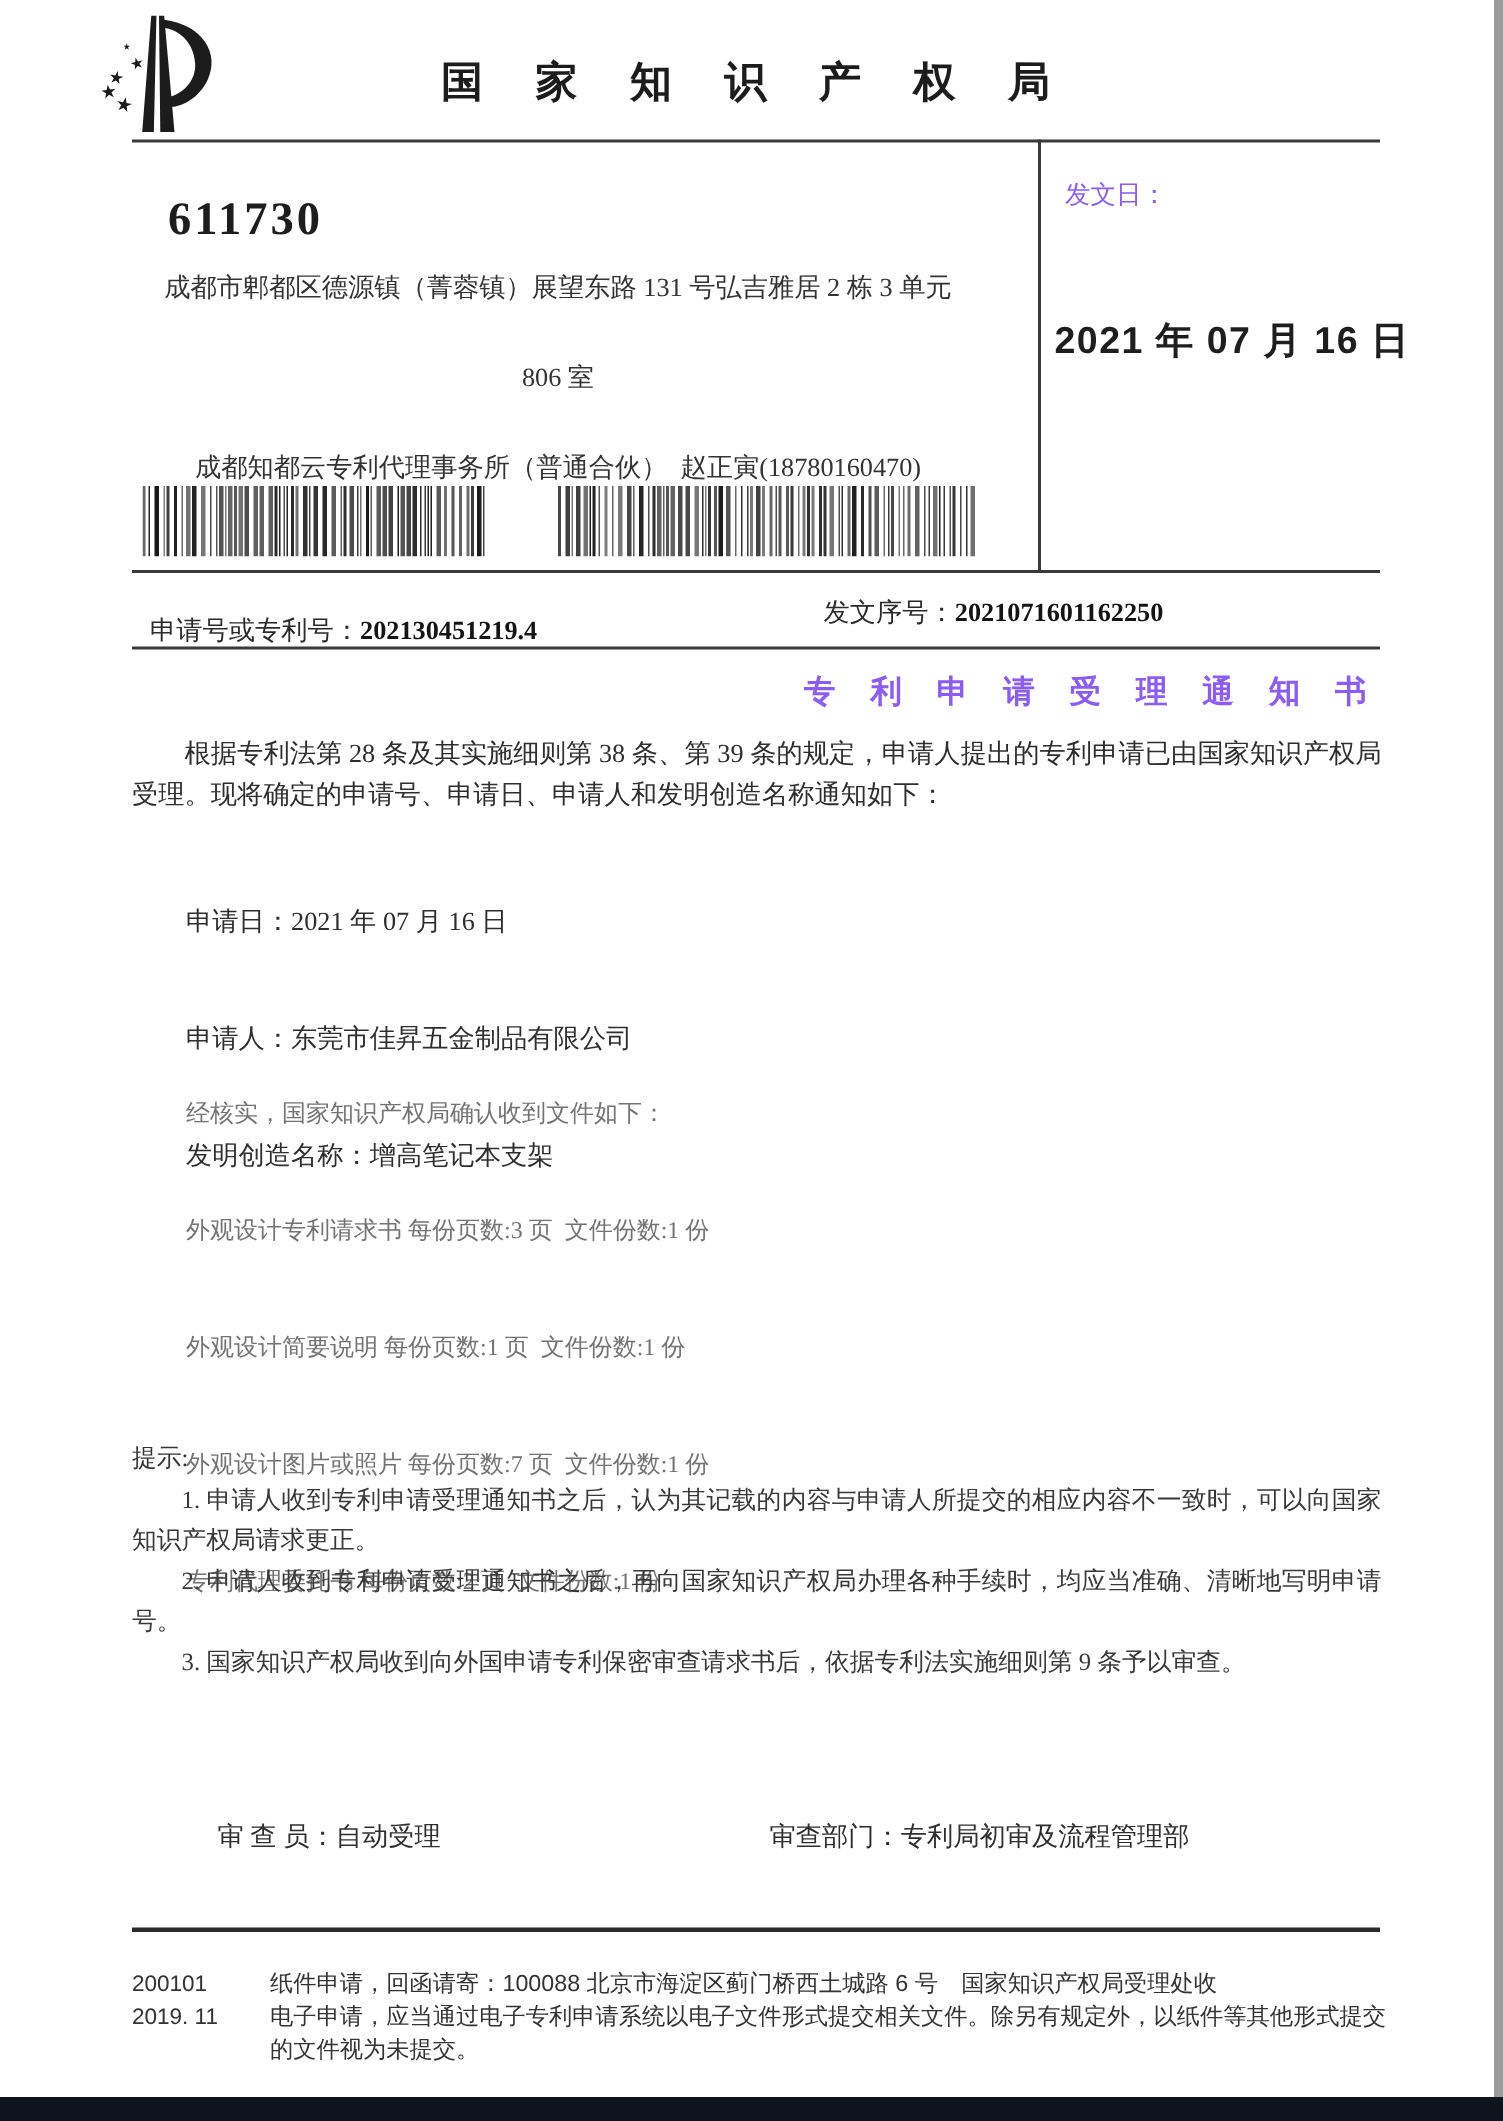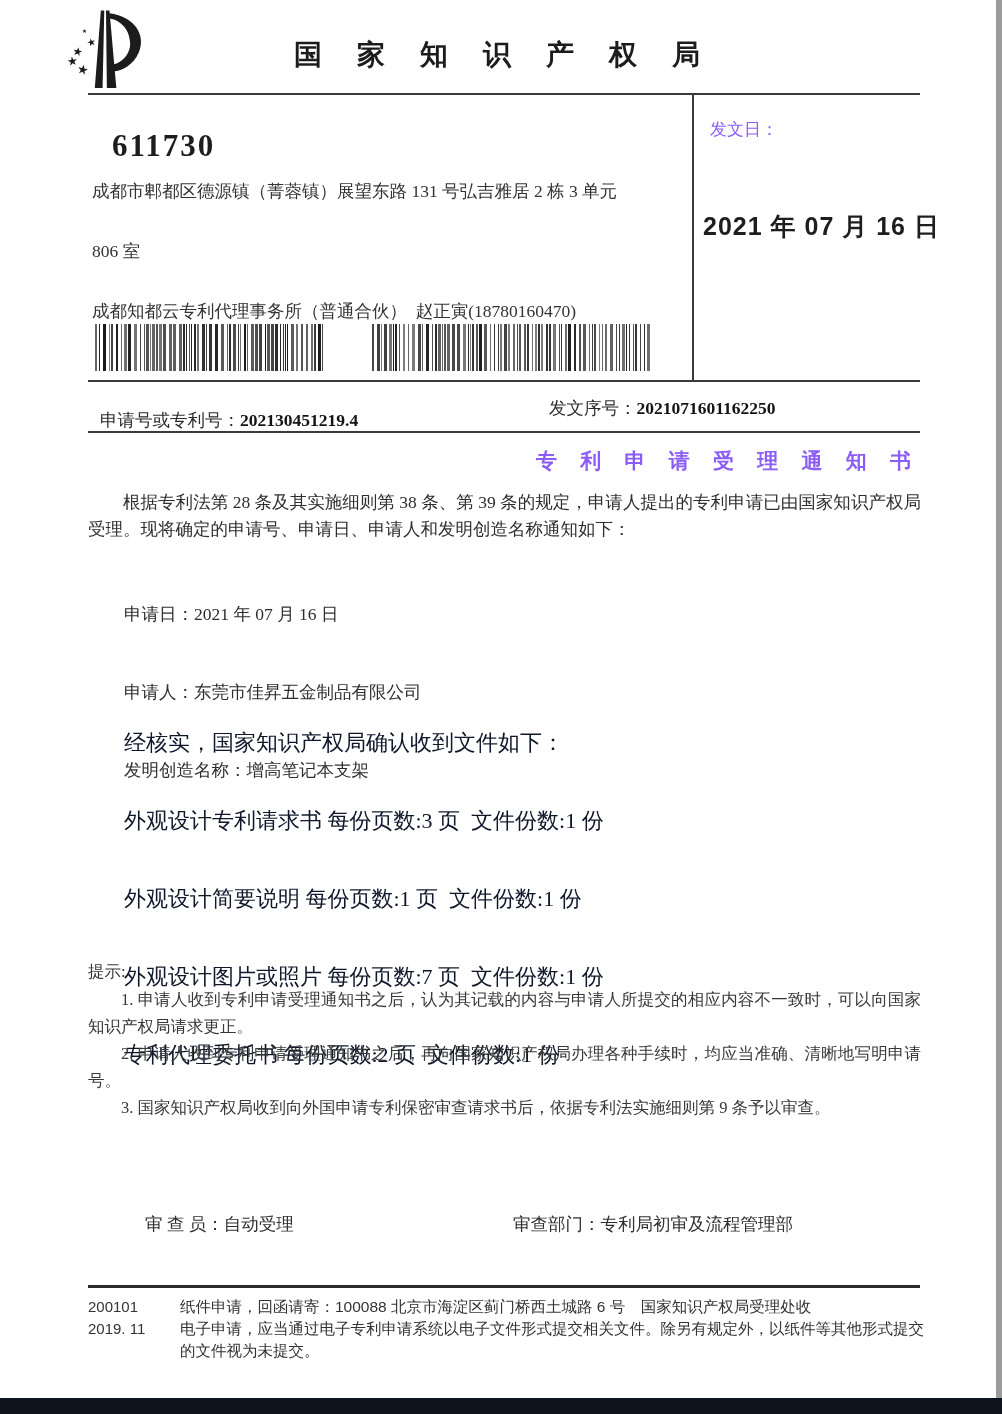--- a/index.html
+++ b/index.html
@@ -26,21 +26,21 @@
   .hline { background:#3a3a3a; height:2px; }
   .hline-top    { left:88px; top:93px;  width:832px; }
   .hline-mid    { left:88px; top:380px; width:832px; }
   .hline-mid2   { left:88px; top:431px; width:832px; }
   .hline-footer { left:88px; top:1285px; width:832px; height:3px; background:#2a2a2a; }
   .vline-box    { left:692px; top:93px; width:2px; height:289px; background:#3a3a3a; }
 
   
   .postal { left:112px; top:128px; font-size:31px; font-weight:bold; letter-spacing:2px; color:#1d1d1d; }
   .addr {
-    left:92px; top:176px; width:560px; text-align:left;
+    left:92px; top:176px; width:560px; text-align:center;
     font-size:17.5px; line-height:30px; color:#333; white-space:pre-wrap;
   }
 
   
   .issue-label { left:710px; top:118px; font-size:17px; color:#8b5cf6; }
   .issue-date  { left:703px; top:210px; font-size:25px; font-weight:600;
                  font-family:"Liberation Sans","DejaVu Sans",sans-serif;
                  letter-spacing:1px; color:#1e1e1e; white-space:pre; }
 
   
@@ -60,34 +60,34 @@
     left:88px; top:447px; width:832px; text-align:right;
     font-size:21px; font-weight:bold; letter-spacing:9px; color:#8b5cf6; white-space:pre;
   }
   .intro {
     left:88px; top:489px; width:833px;
     font-size:17.5px; line-height:27px; text-indent:2em; color:#2e2e2e;
     text-align:justify;
   }
   .fields { left:124px; top:549px; font-size:17.5px; line-height:26px; color:#2e2e2e; white-space:pre-wrap; }
   .fields div { margin:0; }
-  .received { left:124px; top:678px; font-size:22px; line-height:26px; color:#0f172a; white-space:pre-wrap; }
+  .received { left:124px; top:678px; font-size:16px; line-height:26px; color:#737373; white-space:pre-wrap; }
 
   
   .tips-label { left:88px; top:961px; font-size:16.5px; color:#333; }
   .tips { left:88px; top:986px; width:833px; font-size:16.5px; line-height:27px; color:#383838; }
   .tips p { margin:0; text-indent:2em; text-align:justify; }
 
   
   .signoff { top:1212px; font-size:17.5px; color:#2e2e2e; white-space:pre; }
   .examiner   { left:145px; }
   .department { left:513px; }
 
   
-  .footer { font-family:"Liberation Sans","DejaVu Sans",sans-serif; color:#333; }
+  .footer { font-family:"Liberation Sans","DejaVu Sans",sans-serif; color:#333;margin-top:16px; }
   .form-codes { left:88px; top:1296px; font-size:15px; line-height:22px; }
   .footer-text { left:180px; top:1296px; width:745px; font-size:15.5px; line-height:22px; }
   .footer-text p { margin:0; }
 </style>
 </head>
 <body>
 
 <div class="abs logo">
   <svg width="88" height="86" viewBox="0 0 100 100" xmlns="http://www.w3.org/2000/svg">
     <defs>

